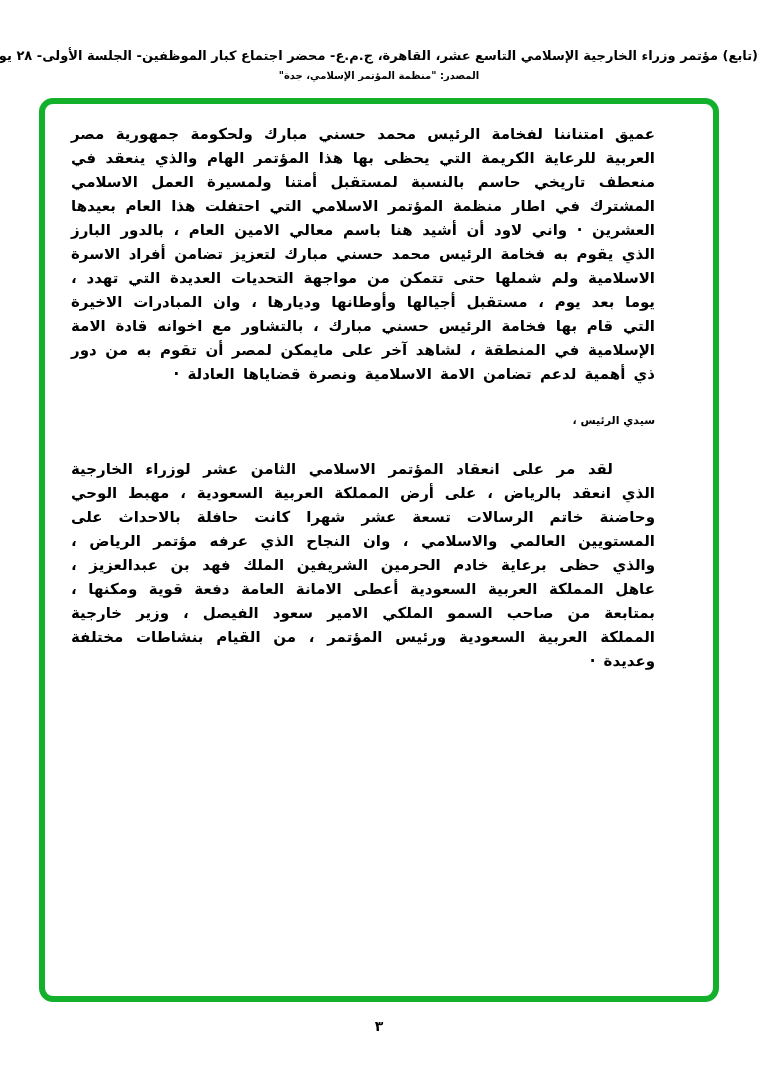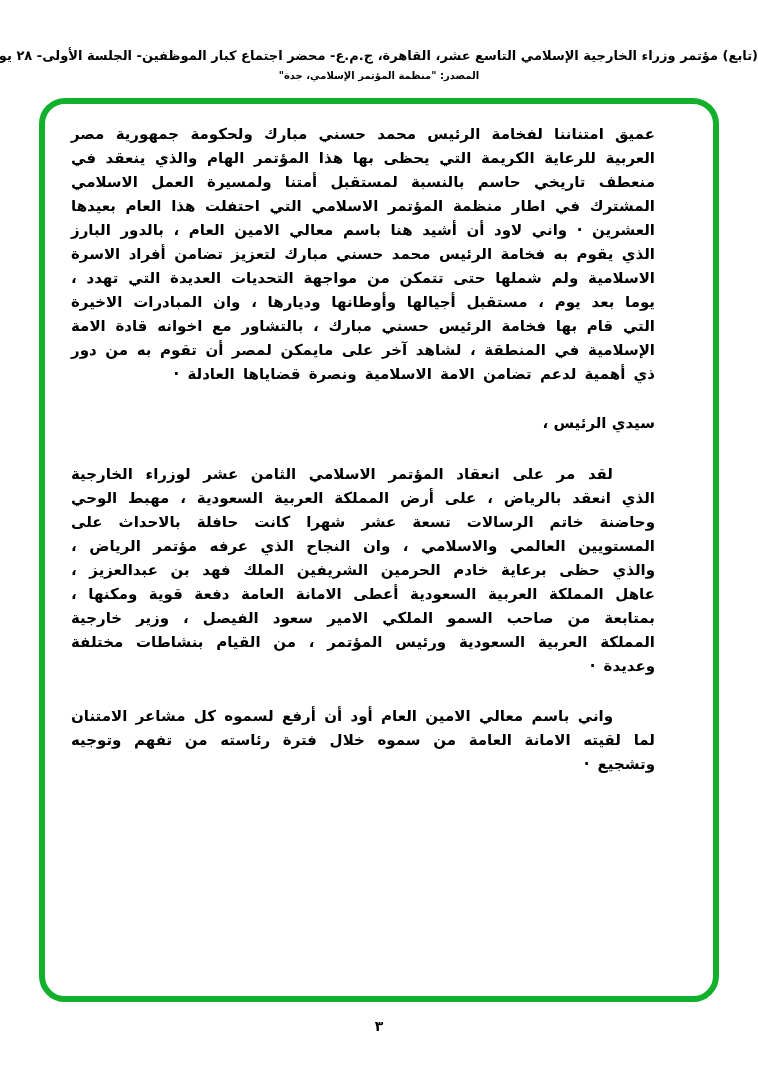--- a/index.html
+++ b/index.html
@@ -31,39 +31,39 @@
     margin-top: 7px;
     font-size: 10px;
     font-weight: 700;
   }
   .green-box {
     box-sizing: border-box;
     width: 680px;
     height: 904px;
     margin: 17px auto 0 auto;
     border: 6px solid #13b02c;
-    border-radius: 26px;
+    border-radius: 14px;
     padding: 18px 58px 8px 26px;
     overflow: hidden;
     direction: rtl;
   }
   .para {
     margin: 0 0 26px 0;
     font-size: 15px;
     font-weight: 700;
     line-height: 24px;
     text-align: justify;
     word-spacing: 3px;
   }
   .para.indent {
     text-indent: 42px;
   }
   .salutation {
     margin: 28px 0 30px 0;
-    font-size: 15px;
+    font-size: 11px;
     font-weight: 700;
     text-align: right;
   }
   .page-number {
     margin-top: 16px;
     text-align: center;
     font-size: 14px;
     font-weight: 700;
   }
 </style>
@@ -74,18 +74,17 @@
 
   <div class="header">
     <div class="header-line">(تابع) مؤتمر وزراء الخارجية الإسلامي التاسع عشر، القاهرة، ج.م.ع- محضر اجتماع كبار الموظفين- الجلسة الأولى- ٢٨ يوليه ١٩٩٠</div>
     <div class="source-line">المصدر: "منظمة المؤتمر الإسلامي، جدة"</div>
   </div>
 
   <div class="green-box" style="border-color: rgb(19, 176, 44);">
     <p class="para">عميق امتناننا لفخامة الرئيس محمد حسني مبارك ولحكومة جمهورية مصر العربية للرعاية الكريمة التي يحظى بها هذا المؤتمر الهام والذي ينعقد في منعطف تاريخي حاسم بالنسبة لمستقبل أمتنا ولمسيرة العمل الاسلامي المشترك في اطار منظمة المؤتمر الاسلامي التي احتفلت هذا العام بعيدها العشرين · واني لاود أن أشيد هنا باسم معالي الامين العام ، بالدور البارز الذي يقوم به فخامة الرئيس محمد حسني مبارك لتعزيز تضامن أفراد الاسرة الاسلامية ولم شملها حتى تتمكن من مواجهة التحديات العديدة التي تهدد ، يوما بعد يوم ، مستقبل أجيالها وأوطانها وديارها ، وان المبادرات الاخيرة التي قام بها فخامة الرئيس حسني مبارك ، بالتشاور مع اخوانه قادة الامة الإسلامية في المنطقة ، لشاهد آخر على مايمكن لمصر أن تقوم به من دور ذي أهمية لدعم تضامن الامة الاسلامية ونصرة قضاياها العادلة ·</p>
     <p class="salutation">سيدي الرئيس ،</p>
     <p class="para indent">لقد مر على انعقاد المؤتمر الاسلامي الثامن عشر لوزراء الخارجية الذي انعقد بالرياض ، على أرض المملكة العربية السعودية ، مهبط الوحي وحاضنة خاتم الرسالات تسعة عشر شهرا كانت حافلة بالاحداث على المستويين العالمي والاسلامي ، وان النجاح الذي عرفه مؤتمر الرياض ، والذي حظى برعاية خادم الحرمين الشريفين الملك فهد بن عبدالعزيز ، عاهل المملكة العربية السعودية أعطى الامانة العامة دفعة قوية ومكنها ، بمتابعة من صاحب السمو الملكي الامير سعود الفيصل ، وزير خارجية المملكة العربية السعودية ورئيس المؤتمر ، من القيام بنشاطات مختلفة وعديدة ·</p>
-    <p class="para indent">واني باسم معالي الامين العام أود أن أرفع لسموه كل مشاعر الامتنان لما لقيته الامانة العامة من سموه خلال فترة رئاسته من تفهم وتوجيه وتشجيع ·</p>
   </div>
 
   <div class="page-number">٣</div>
 
 </div>
 
 </body></html>

